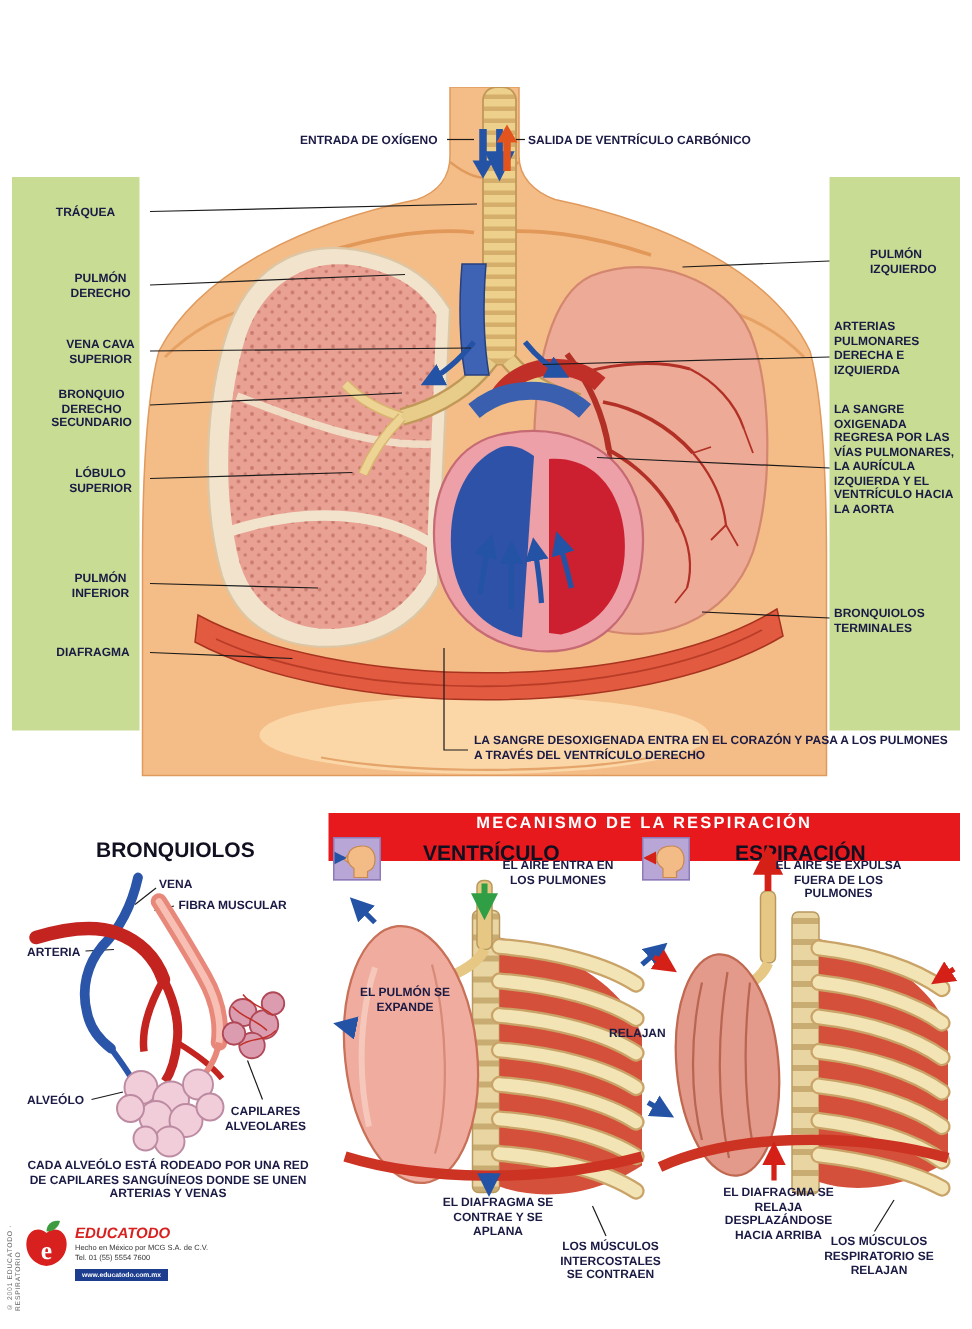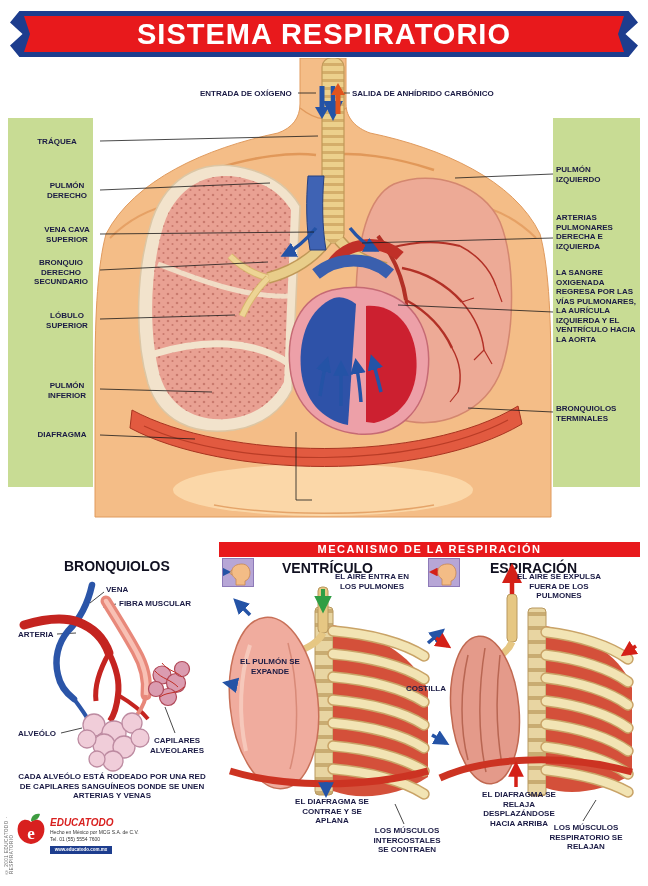--- a/index.html
+++ b/index.html
@@ -14,44 +14,39 @@
   .ribbon .ttl{position:absolute;left:0;right:0;top:5px;bottom:5px;color:#fff;text-align:center;
      font-weight:bold;font-size:29px;line-height:36px;letter-spacing:1px;}
   
   .green-panel{position:absolute;left:8px;top:118px;width:632px;height:369px;background:#c8dc94;}
   .art-box{position:absolute;left:93px;top:58px;width:460px;height:460px;background:#ffffff;}
   
   .lbl{position:absolute;font-weight:bold;font-size:8px;line-height:9.5px;color:#1a1a44;}
   .r{text-align:center}.c{text-align:center}.nw{white-space:nowrap}
   .sec{position:absolute;font-weight:bold;font-size:14px;color:#101020;}
   
-  .mec-banner{position:absolute;left:219px;top:542px;width:421px;height:15px;background:#e8191c;
+  .mec-banner{position:absolute;left:219px;top:542px;width:421px;height:32px;background:#e8191c;
      color:#fff;font-weight:bold;font-size:11px;line-height:15px;text-align:center;letter-spacing:1.5px;}
   .icon-box{position:absolute;width:30px;height:27px;background:#b7a6d6;border:1px solid #8d7ab8;}
   
   .brand{position:absolute;left:50px;top:817px;color:#d8201f;font-weight:bold;font-size:10px;font-style:italic;}
   .fineprint{position:absolute;left:50px;top:829px;font-size:5px;line-height:6px;color:#333;}
   .web-badge{position:absolute;left:50px;top:846px;width:62px;height:8px;background:#1d3d8e;color:#fff;
      font-size:4.5px;line-height:8px;text-align:center;font-weight:bold;}
   .side-text{position:absolute;left:4px;top:812px;height:62px;font-size:4.5px;color:#666;
      writing-mode:vertical-rl;transform:rotate(180deg);letter-spacing:.5px;}
   svg{position:absolute;display:block;}
   .rib-under{stroke:#c9a367;stroke-width:11.5;fill:none;stroke-linecap:round;}
   .rib-top{stroke:#f2e4b4;stroke-width:8.5;fill:none;stroke-linecap:round;}
 </style>
 </head>
 <body>
 
 <div class="poster">
 
-  <div class="ribbon">
-    <div class="blue"></div>
-    <div class="red"></div>
-    <div class="ttl">SISTEMA RESPIRATORIO</div>
-  </div>
 
   <div class="green-panel"></div>
   <div class="art-box"></div>
 
   <svg style="left:93px;top:58px" width="460" height="460" viewBox="0 0 458 460">
     <defs>
       <pattern id="t-rings" width="22" height="8" patternUnits="userSpaceOnUse">
         <rect width="22" height="8" fill="#ecd08c"></rect>
           <rect y="5" width="22" height="3" fill="#d4ae6a"></rect>
       </pattern>
@@ -162,35 +157,36 @@
       <line x1="322" y1="86" x2="322" y2="108" stroke="#2453a6" stroke-width="5"></line>
       <polygon points="315,107 329,107 322,119" fill="#2453a6"></polygon>
     </g>
     <g>
       <line x1="338" y1="114" x2="338" y2="94" stroke="#e2541e" stroke-width="5"></line>
       <polygon points="331,95 345,95 338,83" fill="#e2541e"></polygon>
     </g>
   </svg>
 
   <div class="lbl nw" style="left:200px;top:89px">ENTRADA DE OXÍGENO</div>
-  <div class="lbl nw" style="left:352px;top:89px">SALIDA DE ANHÍDRIDO CARBÓNICO</div>
+  <div class="lbl nw" style="left:352px;top:89px">SALIDA DE VENTRÍCULO CARBÓNICO</div>
 
   <div class="lbl r" style="right:551px;top:137px;width:80px">TRÁQUEA</div>
   <div class="lbl r" style="right:551px;top:181px;width:60px">PULMÓN DERECHO</div>
   <div class="lbl r" style="right:551px;top:225px;width:60px">VENA CAVA SUPERIOR</div>
   <div class="lbl r" style="right:551px;top:258px;width:72px">BRONQUIO DERECHO SECUNDARIO</div>
   <div class="lbl r" style="right:551px;top:311px;width:60px">LÓBULO SUPERIOR</div>
   <div class="lbl r" style="right:551px;top:381px;width:60px">PULMÓN INFERIOR</div>
   <div class="lbl r" style="right:551px;top:430px;width:70px">DIAFRAGMA</div>
 
-  <div class="lbl" style="left:556px;top:165px;width:62px">PULMÓN IZQUIERDO</div>
+  <div class="lbl" style="left:580px;top:165px;width:62px">PULMÓN IZQUIERDO</div>
   <div class="lbl" style="left:556px;top:213px;width:80px">ARTERIAS PULMONARES DERECHA E IZQUIERDA</div>
   <div class="lbl" style="left:556px;top:268px;width:80px">LA SANGRE OXIGENADA REGRESA POR LAS VÍAS PULMONARES, LA AURÍCULA IZQUIERDA Y EL VENTRÍCULO HACIA LA AORTA</div>
   <div class="lbl" style="left:556px;top:404px;width:78px">BRONQUIOLOS TERMINALES</div>
 
+  <div class="lbl" style="left:316px;top:489px;width:322px">LA SANGRE DESOXIGENADA ENTRA EN EL CORAZÓN Y PASA A LOS PULMONES A TRAVÉS DEL VENTRÍCULO DERECHO</div>
 
   <div class="sec c" style="left:64px;top:558px;width:96px">BRONQUIOLOS</div>
 
   <svg style="left:10px;top:575px" width="200" height="200" viewBox="0 0 200 200">
     <path d="M82,10 C78,28 70,44 58,56 C48,68 44,84 48,100 C50,110 56,118 64,124" stroke="#2b55a8" stroke-width="6.5" fill="none" stroke-linecap="round"></path>
     <path d="M64,124 C70,132 76,140 80,148" stroke="#2b55a8" stroke-width="4" fill="none"></path>
     <path d="M14,50 C34,44 54,42 68,47 C84,53 94,64 99,78" stroke="#c42420" stroke-width="9" fill="none" stroke-linecap="round"></path>
     <path d="M99,78 C106,92 110,106 108,120 C107,130 104,140 100,146" stroke="#c42420" stroke-width="6" fill="none"></path>
     <path d="M99,78 C90,94 84,110 86,126" stroke="#c42420" stroke-width="5" fill="none"></path>
     <path d="M108,120 C118,126 130,134 138,144" stroke="#c42420" stroke-width="4" fill="none"></path>
@@ -336,21 +332,21 @@
     <g stroke="#d42017" fill="none">
       <line x1="84" y1="34" x2="84" y2="8" stroke-width="4.5" marker-end="url(#e-mr)"></line>
       <line x1="8" y1="78" x2="20" y2="86" stroke-width="3.5" marker-end="url(#e-mr)"></line>
       <line x1="208" y1="86" x2="196" y2="94" stroke-width="3.5" marker-end="url(#e-mr)"></line>
       <line x1="88" y1="227" x2="88" y2="205" stroke-width="3.5" marker-end="url(#e-mr)"></line>
     </g>
   </svg>
 
   <div class="lbl c" style="left:329px;top:572px;width:86px">EL AIRE ENTRA EN LOS PULMONES</div>
   <div class="lbl c" style="left:236px;top:657px;width:68px">EL PULMÓN SE EXPANDE</div>
-  <div class="lbl nw" style="left:406px;top:684px">COSTILLA</div>
+  <div class="lbl nw" style="left:406px;top:684px">RELAJAN</div>
   <div class="lbl c" style="left:294px;top:797px;width:76px">EL DIAFRAGMA SE CONTRAE Y SE APLANA</div>
   <div class="lbl c" style="left:370px;top:826px;width:74px">LOS MÚSCULOS INTERCOSTALES SE CONTRAEN</div>
   <div class="lbl c" style="left:477px;top:790px;width:84px">EL DIAFRAGMA SE RELAJA DESPLAZÁNDOSE HACIA ARRIBA</div>
   <div class="lbl c" style="left:515px;top:572px;width:88px">EL AIRE SE EXPULSA FUERA DE LOS PULMONES</div>
   <div class="lbl c" style="left:546px;top:823px;width:80px">LOS MÚSCULOS RESPIRATORIO SE RELAJAN</div>
 
   <svg style="left:14px;top:812px" width="34" height="36" viewBox="0 0 34 36">
     <path d="M17,10 C21,6 28,7 30,14 C32,22 27,31 17,32 C7,31 2,22 4,14 C6,7 13,6 17,10 Z" fill="#d8201f"></path>
     <path d="M17,9 C17,4 21,1 26,2 C25,7 21,9 17,9 Z" fill="#3d9c40"></path>
     <text x="17" y="27" text-anchor="middle" font-size="17" font-weight="bold" fill="#ffffff" font-family="Liberation Serif, serif">e</text>

